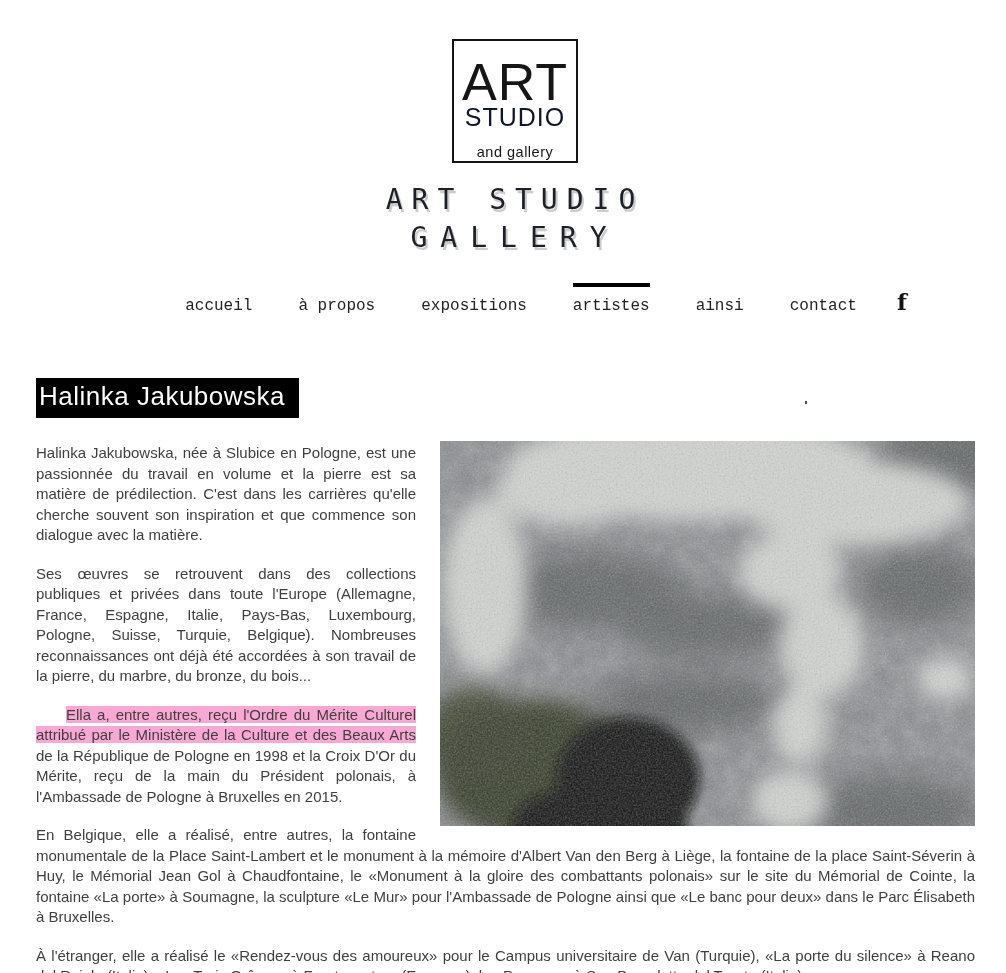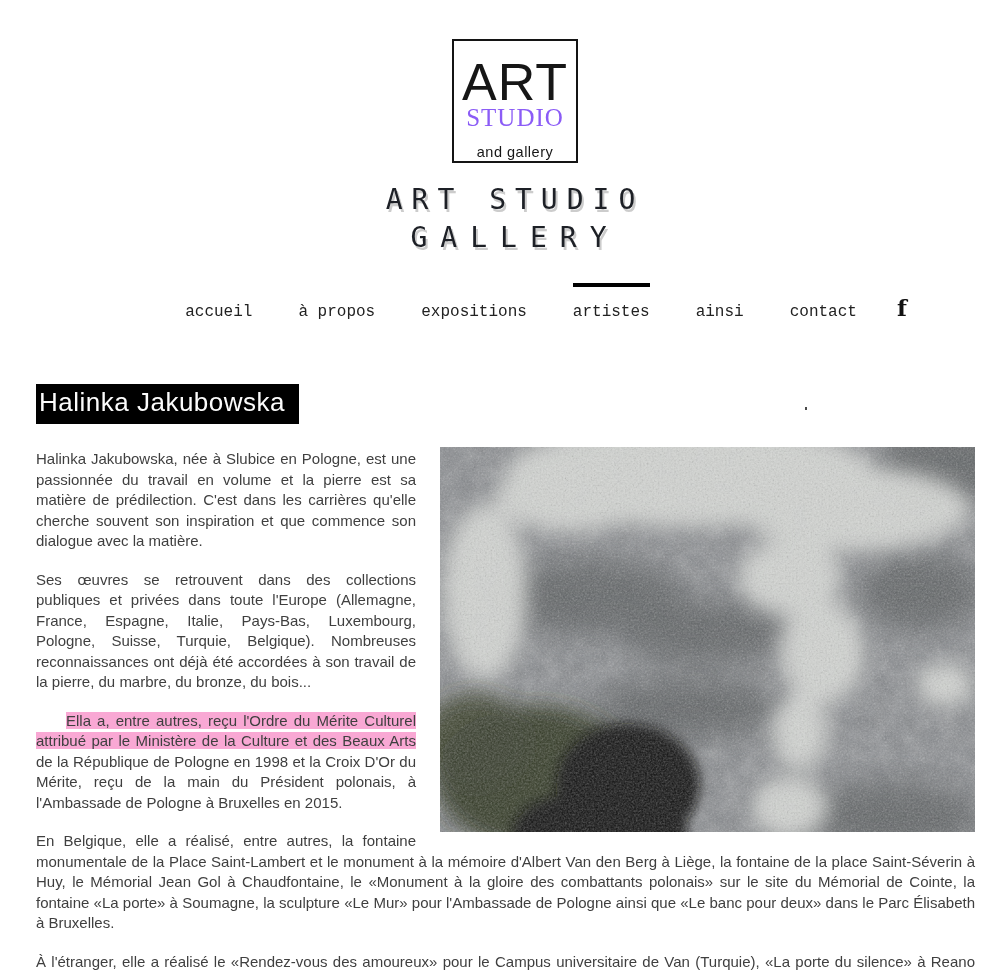--- a/index.html
+++ b/index.html
@@ -17,22 +17,22 @@
   .logo-box {
     display:inline-block; width:126px; height:124px;
     border:2px solid #141414; background:#fff;
     padding-top:18px; cursor:pointer;
   }
   .logo-art {
     font-family:"Liberation Sans", sans-serif; font-weight:300;
     font-size:52px; line-height:0.92; color:#161616; letter-spacing:1px;
   }
   .logo-studio {
-    font-family:Liberation Serif, serif; font-weight:300;
-    font-size:25px; line-height:1.0; color:#8b5cf6; letter-spacing:1px; margin-top:-2px;
+    font-family:Liberation Sans, sans-serif; font-weight:300;
+    font-size:25px; line-height:1.0; color:#0f172a; letter-spacing:1px; margin-top:-2px;
   }
   .logo-sub {
     display:inline-block;
     font-family:"Liberation Sans", sans-serif; font-weight:300;
     font-size:14.5px; color:#161616; letter-spacing:0.5px;
     border-bottom:1.5px solid #161616; padding-bottom:1px; margin-top:14px;
   }
 
   .site-title { margin-top:18px; }
   .site-title-line {
@@ -47,21 +47,21 @@
   .nav {
     margin-top:26px;
     display:flex; justify-content:center; align-items:flex-end;
     gap:46px; transform:translateX(31px);
   }
   .nav-item {
     font-family:Liberation Mono, monospace;
     font-size:16px; color:#222; cursor:pointer;
     padding-top:15px; line-height:1;
   }
-  .nav-item.active { border-top:4px solid #000; padding-top:17px; }
+  .nav-item.active { border-top:4px solid #000; padding-top:11px; }
   .nav-fb {
     margin-left:-6px; cursor:pointer;
     font-family:"DejaVu Serif", serif; font-weight:700;
     font-size:23px; color:#111; line-height:1; padding-bottom:1px;
   }
 
   
   .main { margin:64px 31px 0 36px; position:relative; }
 
   .artist-name {

